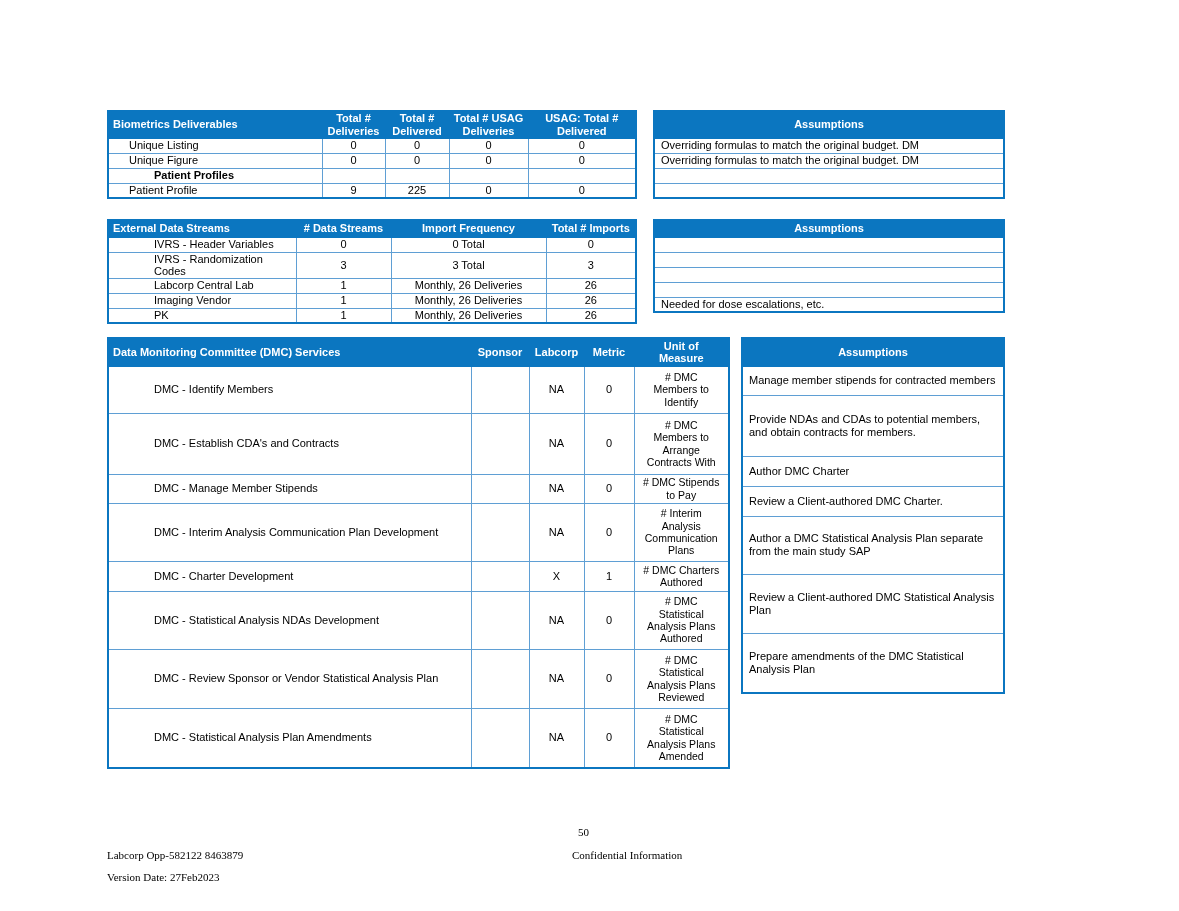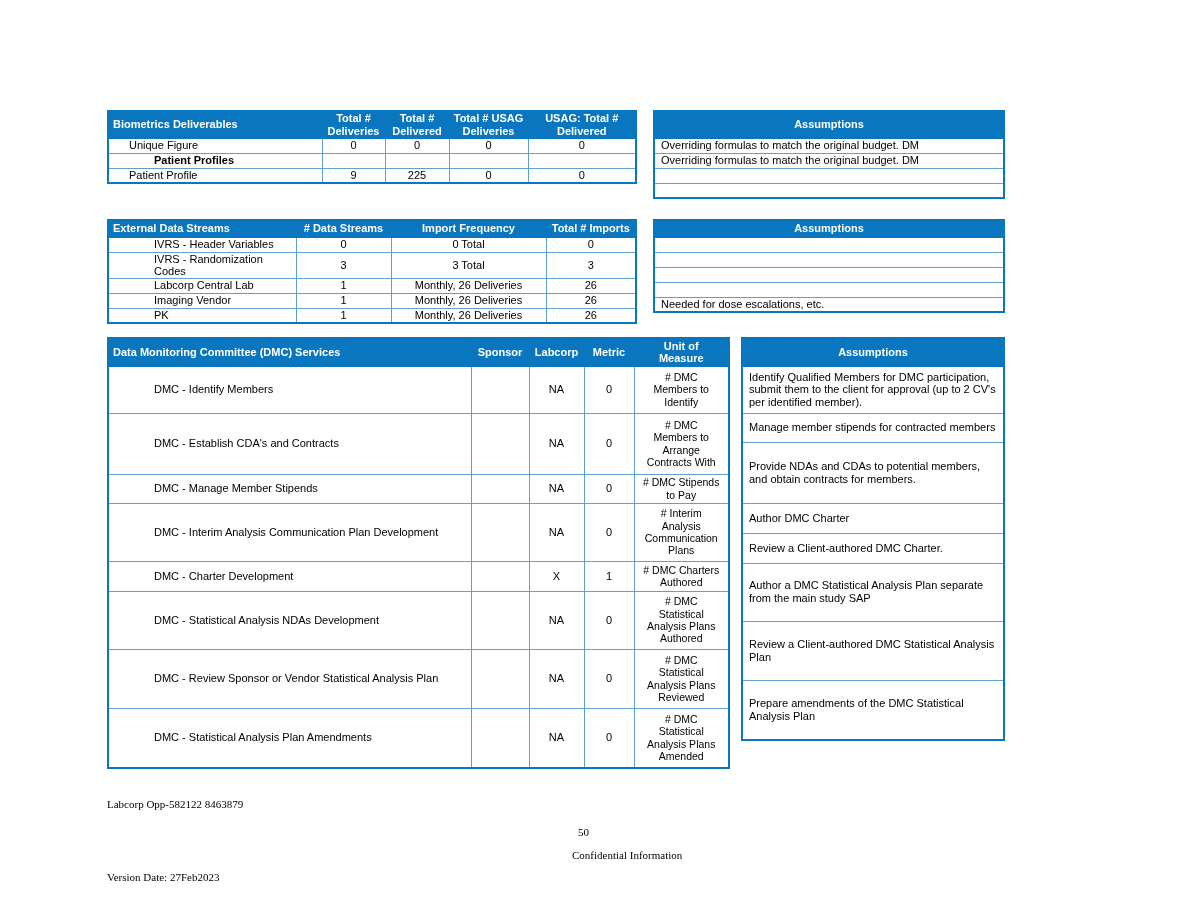--- a/index.html
+++ b/index.html
@@ -44,20 +44,27 @@
     <th class="pre">Total #
 Deliveries</th>
     <th class="pre">Total #
 Delivered</th>
     <th class="pre">Total # USAG
 Deliveries</th>
     <th class="pre">USAG: Total #
 Delivered</th>
   </tr>
   <tr style="height:15px">
+    <td class="lbl indent">Unique Listing</td>
+    <td class="num">0</td>
+    <td class="num">0</td>
+    <td class="num">0</td>
+    <td class="num">0</td>
+  </tr>
+  <tr style="height:15px">
     <td class="lbl indent">Unique Figure</td>
     <td class="num">0</td>
     <td class="num">0</td>
     <td class="num">0</td>
     <td class="num">0</td>
   </tr>
   <tr style="height:15px">
     <td class="lbl boldlbl">Patient Profiles</td>
     <td class="num"></td>
     <td class="num"></td>
@@ -257,23 +264,20 @@
 Amended</td>
   </tr>
 </tbody>
   </table>
 
 <table class="tbl" style="left:741px; top:337px; width:264px;">
   <tbody>
       <tr style="height:28px">
     <th>Assumptions</th>
   </tr>
-  <tr style="height:47px">
-        <td class="assump">Identify Qualified Members for DMC participation, submit them to the client for approval (up to 2 CV's per identified member).</td>
-      </tr>
   <tr style="height:29px">
         <td class="assump">Manage member stipends for contracted members</td>
       </tr>
   <tr style="height:61px">
         <td class="assump">Provide NDAs and CDAs to potential members, and obtain contracts for members.</td>
       </tr>
   <tr style="height:30px">
         <td class="assump">Author DMC Charter</td>
       </tr>
   <tr style="height:30px">
@@ -286,14 +290,14 @@
         <td class="assump">Review a Client-authored DMC Statistical Analysis Plan</td>
       </tr>
   <tr style="height:60px">
         <td class="assump">Prepare amendments of the DMC Statistical Analysis Plan</td>
       </tr>
 </tbody>
   </table>
 
 <div class="footer-text" style="left:578px; top:826px;">50</div>
 <div class="footer-text" style="left:572px; top:849px;">Confidential Information</div>
-<div class="footer-text" style="left:107px; top:798px;text-align:right;">Labcorp Opp-582122 8463879</div>
+<div class="footer-text" style="left:107px; top:849px;text-align:right;">Labcorp Opp-582122 8463879</div>
 <div class="footer-text" style="left:107px; top:871px;">Version Date: 27Feb2023</div>
 
 </body></html>

